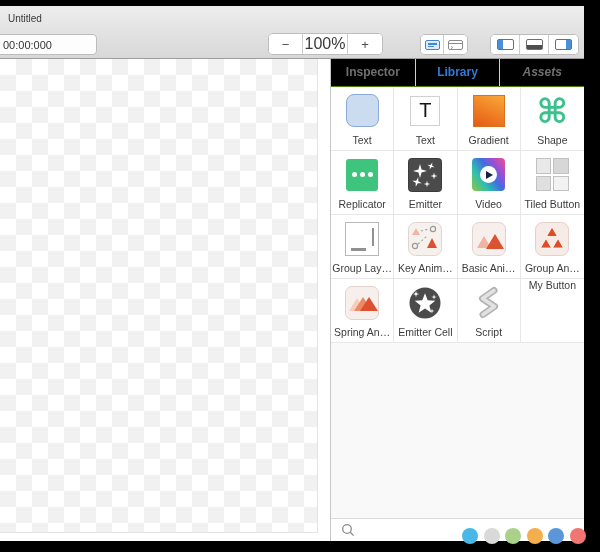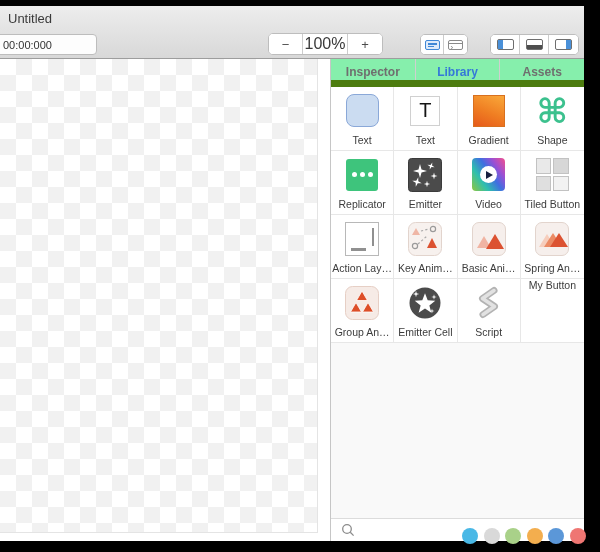--- a/index.html
+++ b/index.html
@@ -5,21 +5,21 @@
   * { margin:0; padding:0; box-sizing:border-box; }
   html,body { background:#000; }
   body { font-family:"Liberation Sans","DejaVu Sans",sans-serif; }
   .screen { position:relative; width:600px; height:552px; background:#000; overflow:hidden; }
   .window { position:absolute; left:0; top:6px; width:584px; height:535px; background:#fff; overflow:hidden; }
 
   
   .header { position:absolute; left:0; top:0; width:100%; height:53px;
             background:linear-gradient(#ededed,#d8d8d8); border-bottom:1px solid #9d9d9d; }
   .window-title { position:absolute; left:8px; top:0; height:26px; line-height:26px;
-                  font-size:13px; color:#3a3a3a; }
+                  font-size:10px; color:#3a3a3a; }
   .time-field { position:absolute; left:-22px; top:28px; width:119px; height:21px;
                 background:#fdfdfd; border:1px solid #bdbdbd; border-radius:4px;
                 font-size:11px; color:#333; padding-left:24px; font-family:"Liberation Sans",sans-serif; }
   .seg-group { position:absolute; display:flex; background:#fff; border:1px solid #bdbdbd;
                border-radius:5px; overflow:hidden; }
   .seg { display:flex; align-items:center; justify-content:center; border-right:1px solid #cccccc;
          cursor:default; background:#fff; }
   .seg:last-child { border-right:none; }
   .zoom-group { left:268px; top:27px; height:22px; }
   .zoom-group .seg { width:34px; font-size:13px; color:#4c4c4c; }
@@ -44,24 +44,24 @@
 
   
   .main { position:absolute; left:0; top:53px; right:0; bottom:0; display:flex; }
   .canvas { width:330px; position:relative; background:#fff; }
   .checkerboard { position:absolute; left:0; top:0; width:318px; height:474px;
     background:conic-gradient(#f1f1f1 25%, #ffffff 25% 50%, #f1f1f1 50% 75%, #ffffff 75%);
     background-size:32px 32px; border-right:1px solid #e4e4e4; border-bottom:1px solid #e4e4e4; }
 
   .panel { flex:1; position:relative; background:#f9f9f9; border-left:1px solid #c6c6c6;
            display:flex; flex-direction:column; }
-  .tabbar { height:28px; background:#86efac; border-bottom:7px solid #4d7c0f; display:flex; }
+  .tabbar { height:28px; background:#000000; border-bottom:1px solid #4d7c0f; display:flex; }
   .tab { flex:1; text-align:center; line-height:27px; font-size:12px; font-weight:bold;
          color:#6f6f6f; border-right:1px solid #cfcfcf; cursor:default; }
-  .tab:last-child { border-right:none; }
+  .tab:last-child { border-right:none;font-style:italic; }
   .tab.active { color:#3478d8; }
 
   .grid { display:grid; grid-template-columns:repeat(4,1fr); }
   .cell { height:64px; background:#fff; border-right:1px solid #e7e7e7; border-bottom:1px solid #e7e7e7;
           display:flex; flex-direction:column; align-items:center; }
   .cell:nth-child(4n) { border-right:none; }
   .icon-wrap { height:47px; display:flex; align-items:center; justify-content:center; }
   .cell-label { font-size:10.5px; color:#3c3c3c; line-height:12px; white-space:nowrap; }
 
   
@@ -257,21 +257,21 @@
                   <i></i>
                 </div>
               </div>
             <div class="cell-label">Tiled Button</div>
           </div>
 
           <div class="cell">
             <div class="icon-wrap">
                 <div class="ic-scroll"></div>
               </div>
-            <div class="cell-label">Action Lay…</div>
+            <div class="cell-label">Group Lay…</div>
           </div>
 
           <div class="cell">
             <div class="icon-wrap">
               <svg width="34" height="34">
                 <rect x="0.5" y="0.5" width="33" height="33" rx="7" fill="#f7f1ee" stroke="#e2d4cd"></rect>
                 <polygon points="8,6 4,13 12,13" fill="#efb6a5"></polygon>
                 <line x1="13" y1="9" x2="21" y2="7" stroke="#a8a8a8" stroke-width="1.2" stroke-dasharray="2.2 2.2"></line>
                 <circle cx="25" cy="7" r="2.6" fill="#f7f1ee" stroke="#9a9a9a" stroke-width="1.2"></circle>
                 <circle cx="7" cy="24" r="2.6" fill="#f7f1ee" stroke="#9a9a9a" stroke-width="1.2"></circle>
@@ -287,41 +287,41 @@
               <div class="anim-box">
                   <i class="tri basic-pink"></i>
                   <i class="tri basic-red"></i>
                 </div>
               </div>
             <div class="cell-label">Basic Ani…</div>
           </div>
 
           <div class="cell">
             <div class="icon-wrap">
-              <div class="anim-box">
-                  <i class="tri spr-1"></i>
-                  <i class="tri spr-2"></i>
-                  <i class="tri spr-3"></i>
-                </div>
-              </div>
-            <div class="cell-label">Spring An…</div>
-          </div>
-
-          <div class="cell">
-            <div class="icon-wrap">
               <svg width="34" height="34">
                 <rect x="0.5" y="0.5" width="33" height="33" rx="7" fill="#f6ebe6" stroke="#e6cfc5"></rect>
                 <g fill="#dd4e28" stroke="#fff" stroke-width="0.8">
                   <polygon points="17,5 11.5,14.5 22.5,14.5"></polygon>
                   <polygon points="11,16.5 5.5,26 16.5,26"></polygon>
                   <polygon points="23,16.5 17.5,26 28.5,26"></polygon>
                 </g>
               </svg>
               </div>
             <div class="cell-label">Group An…</div>
+          </div>
+
+          <div class="cell">
+            <div class="icon-wrap">
+              <div class="anim-box">
+                  <i class="tri spr-1"></i>
+                  <i class="tri spr-2"></i>
+                  <i class="tri spr-3"></i>
+                </div>
+              </div>
+            <div class="cell-label">Spring An…</div>
           </div>
 
           <div class="cell">
             <div class="icon-wrap">
               <svg width="36" height="36">
                 <circle cx="18" cy="18" r="15.5" fill="#4b4b4b"></circle>
                 <g fill="#fff">
                   <use href="#st5" transform="translate(18,19) scale(1.35)"></use>
                   <use href="#sp" transform="translate(9,9) scale(0.45)"></use>
                   <use href="#sp" transform="translate(27,12) scale(0.4)"></use>

